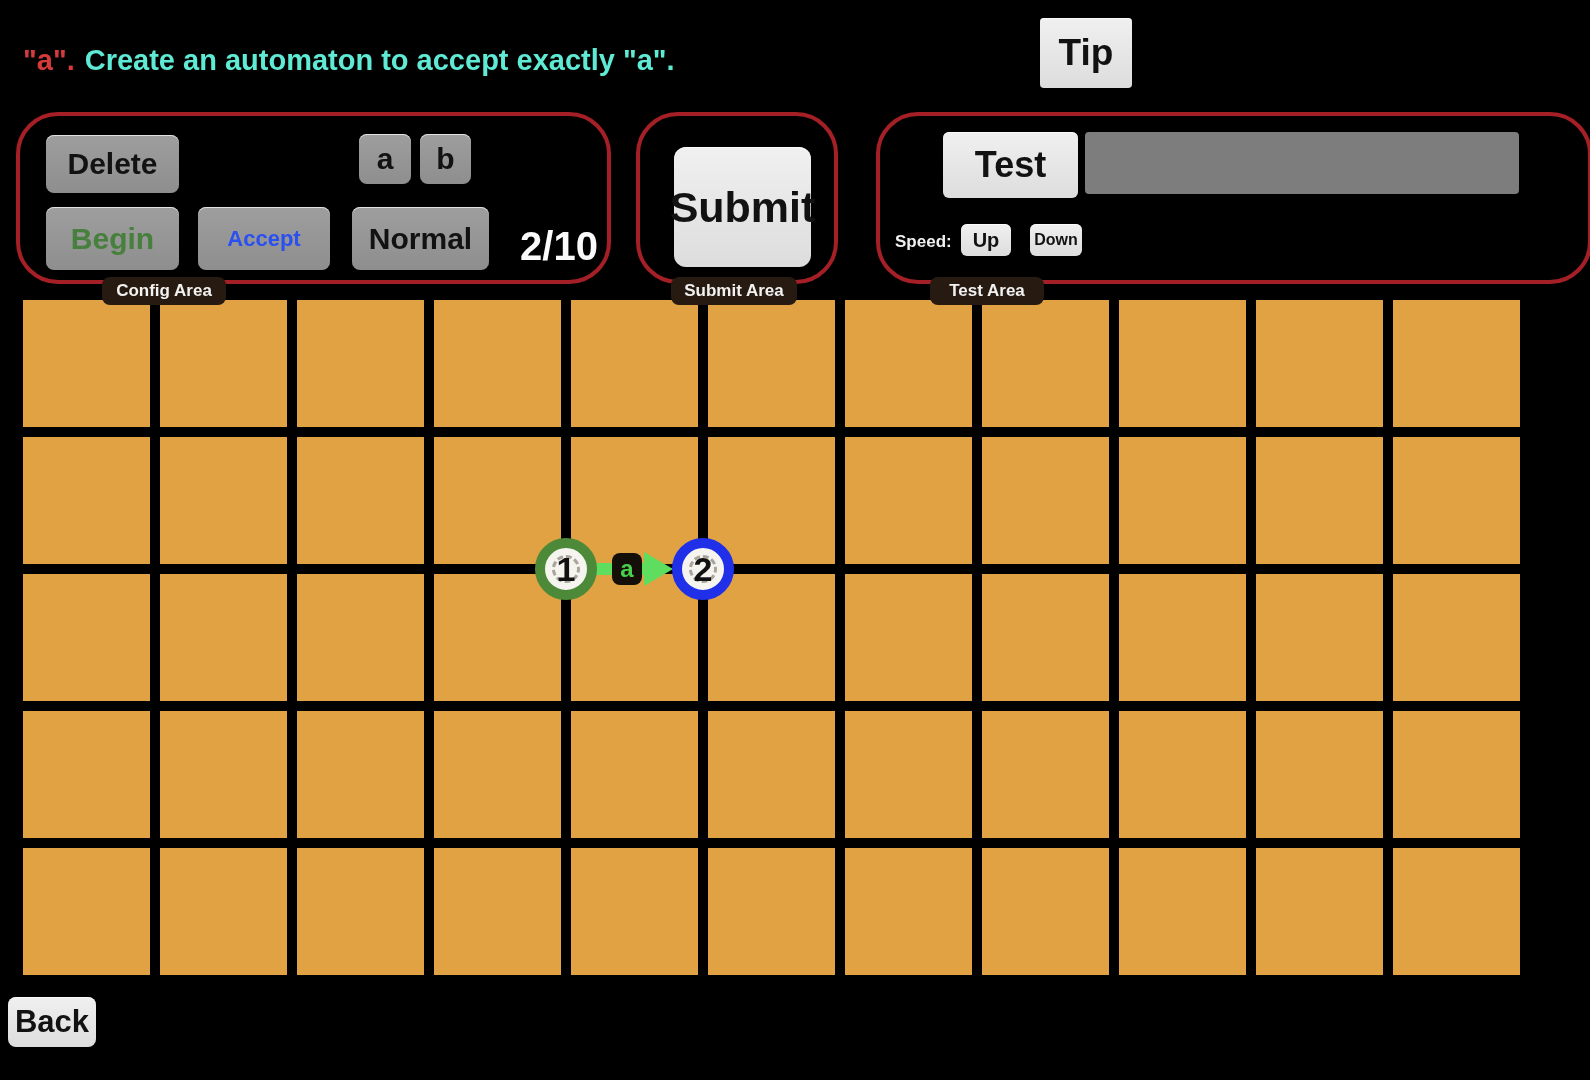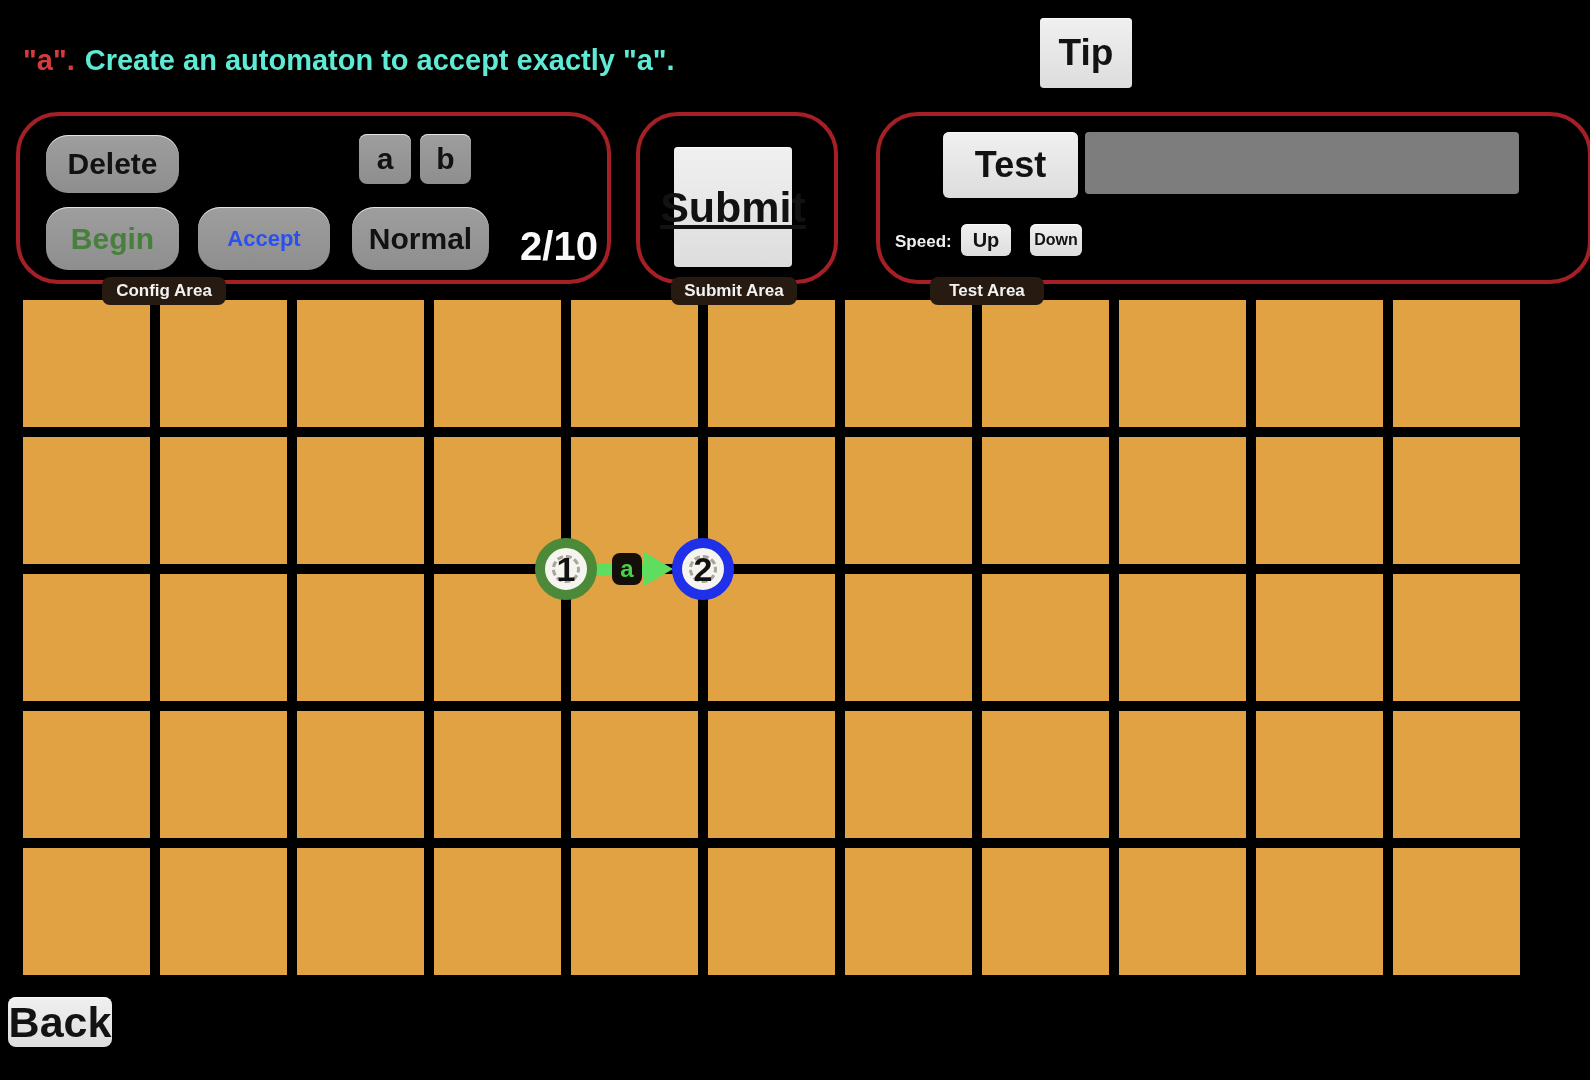--- a/index.html
+++ b/index.html
@@ -23,21 +23,21 @@
   .page-title .instr{color:#5eead4;margin-left:10px;}
   
   .btn{
     display:flex;align-items:center;justify-content:center;
     box-sizing:border-box;border:none;cursor:pointer;
     font-family:"Liberation Sans",sans-serif;font-weight:bold;color:#121212;
     background:linear-gradient(#F0F0F0,#DDDDDD);
     border-radius:6px;box-shadow:inset 0 1px 0 rgba(255,255,255,.7), 0 1px 2px rgba(0,0,0,.6);
     white-space:nowrap;
   }
-  .btn.gray{background:linear-gradient(#9E9E9E,#8E8E8E);border-radius:22px;}
+  .btn.gray{background:linear-gradient(#9E9E9E,#8E8E8E);border-radius:8px;}
   
   .area{
     position:absolute;box-sizing:border-box;
     border:4px solid var(--area-border-red);border-radius:42px;background:transparent;
   }
   .area-label{
     position:absolute;height:28px;line-height:28px;z-index:3;
     background:#271A11;border-radius:8px;color:#F2F2F2;
     font-size:17px;font-weight:bold;text-align:center;
   }
@@ -46,34 +46,34 @@
   #test-area{left:876px;top:112px;width:716px;height:172px;padding-left:20px;}
   
   #btn-delete{position:absolute;left:26px;top:19px;width:133px;height:58px;font-size:30px;}
   #btn-a{position:absolute;left:339px;top:18px;width:52px;height:50px;font-size:30px;border-radius:8px;}
   #btn-b{position:absolute;left:400px;top:18px;width:51px;height:50px;font-size:30px;border-radius:8px;}
   #btn-begin{position:absolute;left:26px;top:91px;width:133px;height:63px;font-size:30px;color:var(--begin-green);}
   #btn-accept{position:absolute;left:178px;top:91px;width:132px;height:63px;font-size:22px;color:var(--accept-blue);}
   #btn-normal{position:absolute;left:332px;top:91px;width:137px;height:63px;font-size:30px;}
   #state-counter{position:absolute;left:486px;top:108px;width:106px;text-align:center;color:#FAFAFA;font-size:40px;font-weight:bold;}
   
-  #btn-submit{position:absolute;left:34px;top:31px;width:118px;height:120px;font-size:43px;border-radius:4px;overflow:visible;text-decoration:underline;}
+  #btn-submit{position:absolute;left:34px;top:31px;width:137px;height:120px;font-size:43px;border-radius:12px;overflow:visible;}
   
   #btn-test{position:absolute;left:63px;top:16px;width:135px;height:66px;font-size:36px;}
   #test-input{
     position:absolute;left:205px;top:16px;width:434px;height:62px;box-sizing:border-box;
     background:#7D7D7D;border:none;border-radius:4px;color:#111;font-size:26px;padding:0 12px;
     font-family:"Liberation Sans",sans-serif;
   }
   #speed-label{position:absolute;left:15px;top:116px;color:#F0F0F0;font-size:17px;font-weight:bold;}
   #btn-up{position:absolute;left:81px;top:108px;width:50px;height:32px;font-size:20px;}
   #btn-down{position:absolute;left:150px;top:108px;width:52px;height:32px;font-size:16px;}
   
   #btn-tip{position:absolute;left:1040px;top:18px;width:92px;height:70px;font-size:37px;border-radius:4px;}
-  #btn-back{position:absolute;left:8px;top:997px;width:104px;height:50px;font-size:43px;border-radius:8px;}
+  #btn-back{position:absolute;left:8px;top:997px;width:88px;height:50px;font-size:31px;border-radius:8px;}
   
   #grid{
     position:absolute;left:23px;top:300px;z-index:1;
     display:grid;grid-template-columns:repeat(11,127px);grid-auto-rows:127px;gap:10px;
   }
   .cell{background:var(--cell-orange);}
   
   .state{
     position:absolute;width:62px;height:62px;box-sizing:border-box;border-radius:50%;
     background:#F6F4EF;z-index:4;display:flex;align-items:center;justify-content:center;

